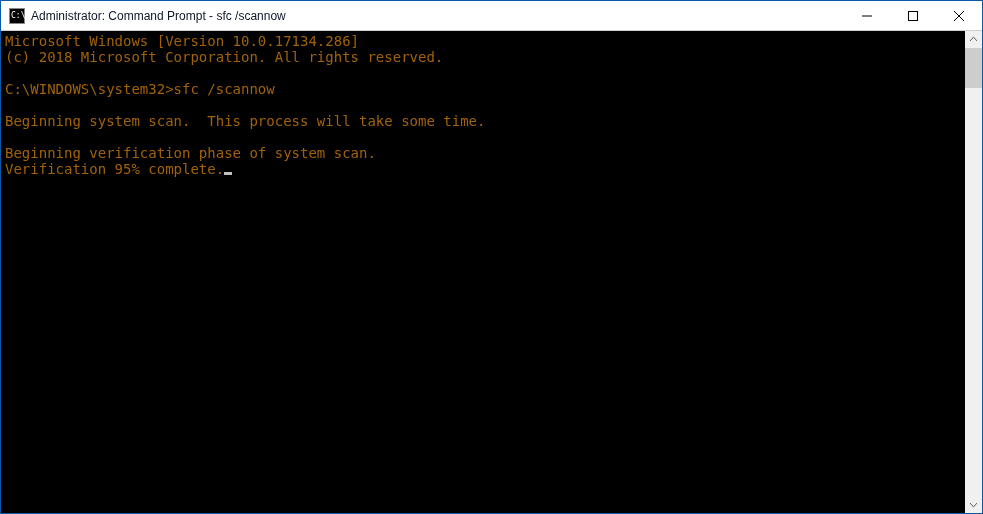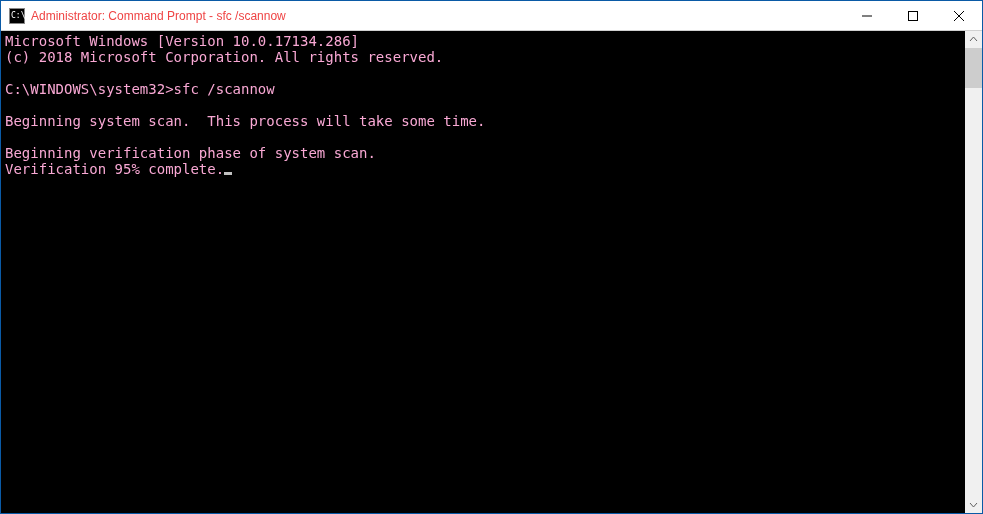--- a/index.html
+++ b/index.html
@@ -22,21 +22,21 @@
       width: 16px;
       height: 16px;
       margin: 0 6px 0 8px;
       display: flex;
       align-items: center;
       justify-content: center;
     }
     .app-icon svg { display: block; }
     .title-text {
       font-size: 12px;
-      color: #ef4444;
+      color: #0f172a;
       flex: 1;
       white-space: nowrap;
       overflow: hidden;
     }
     .win-controls {
       display: flex;
       height: 100%;
     }
     .win-btn {
       width: 46px;
@@ -51,21 +51,21 @@
     .win-btn svg { display: block; }
     .client {
       position: relative;
       height: calc(100% - 30px);
       background: #000;
       display: flex;
     }
     .terminal {
       flex: 1;
       background: #000;
-      color: #f9a8d4;
+      color: #a16207;
       font-family: Consolas, "Lucida Console", monospace;
       font-size: 14px;
       line-height: 16px;
       padding: 2px 0 0 4px;
       white-space: pre;
       overflow: hidden;
       letter-spacing: 0px;
     }
     .terminal .line { display: block; min-height: 16px; }
     .cursor {

